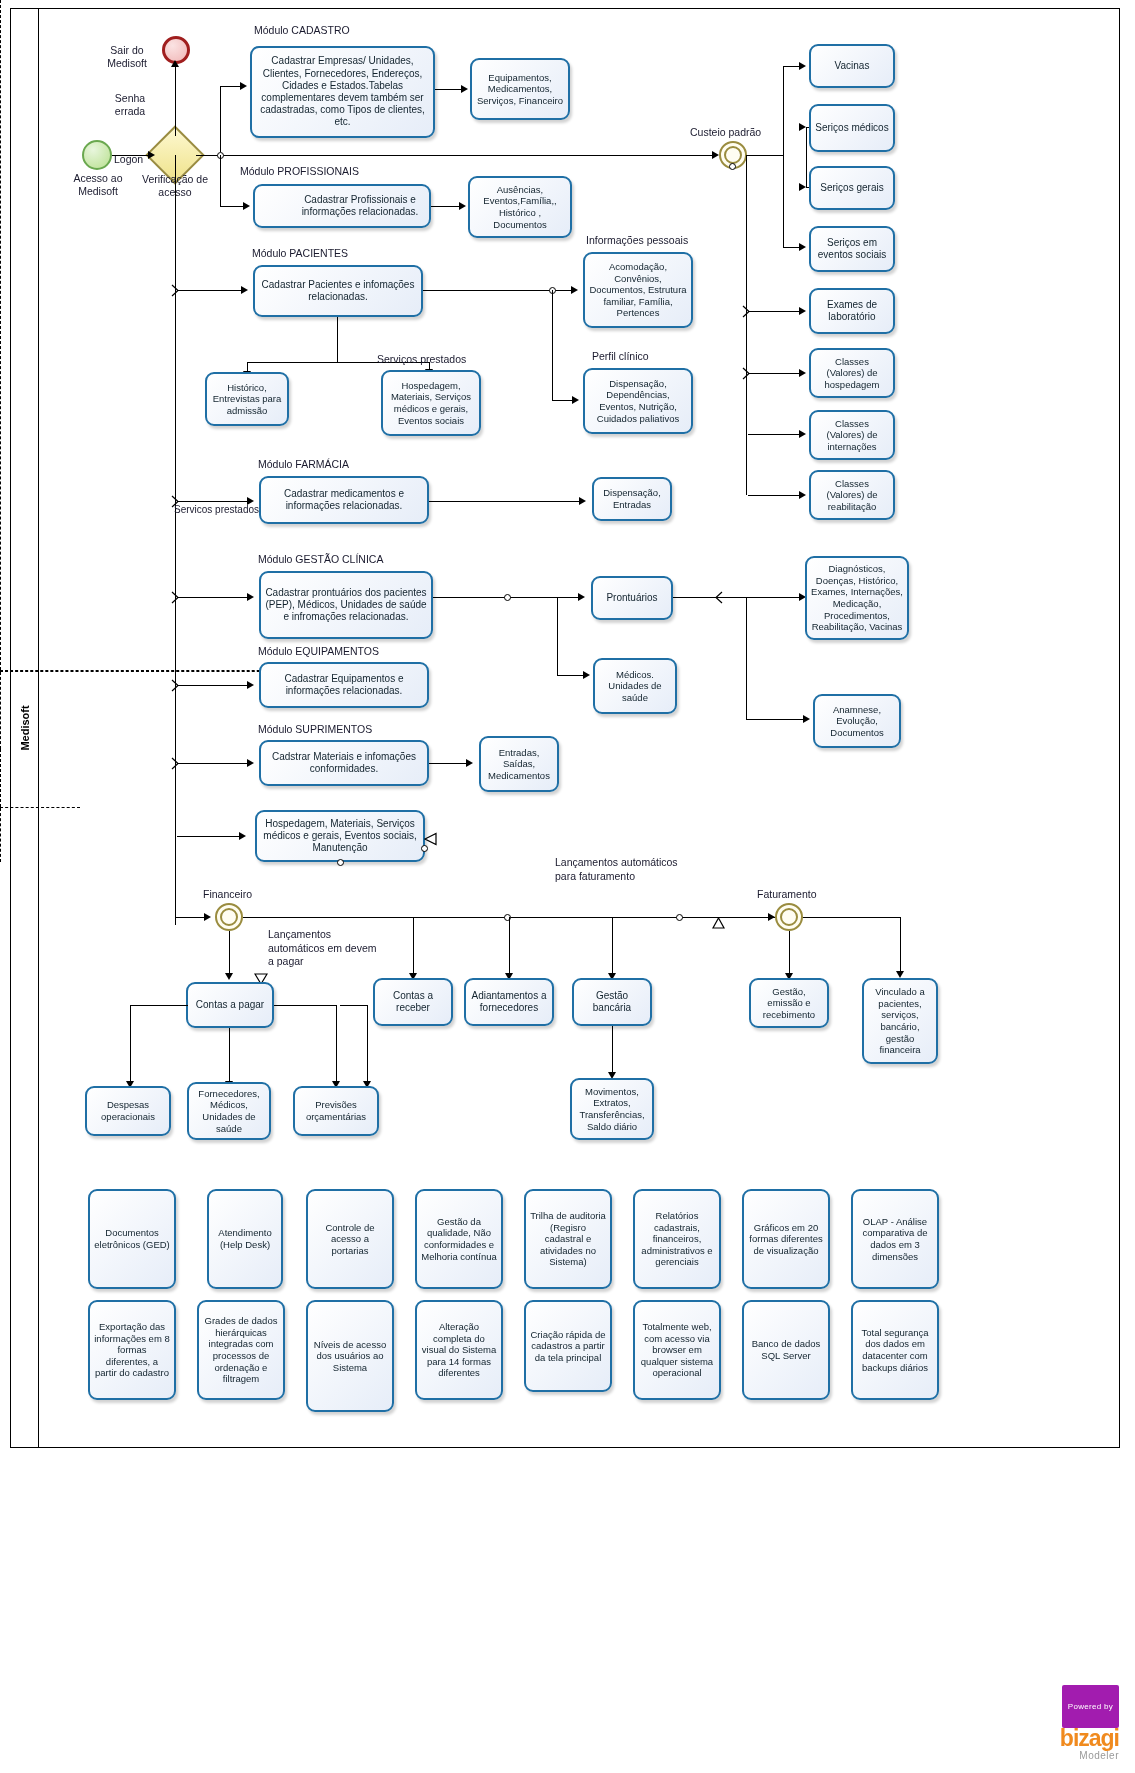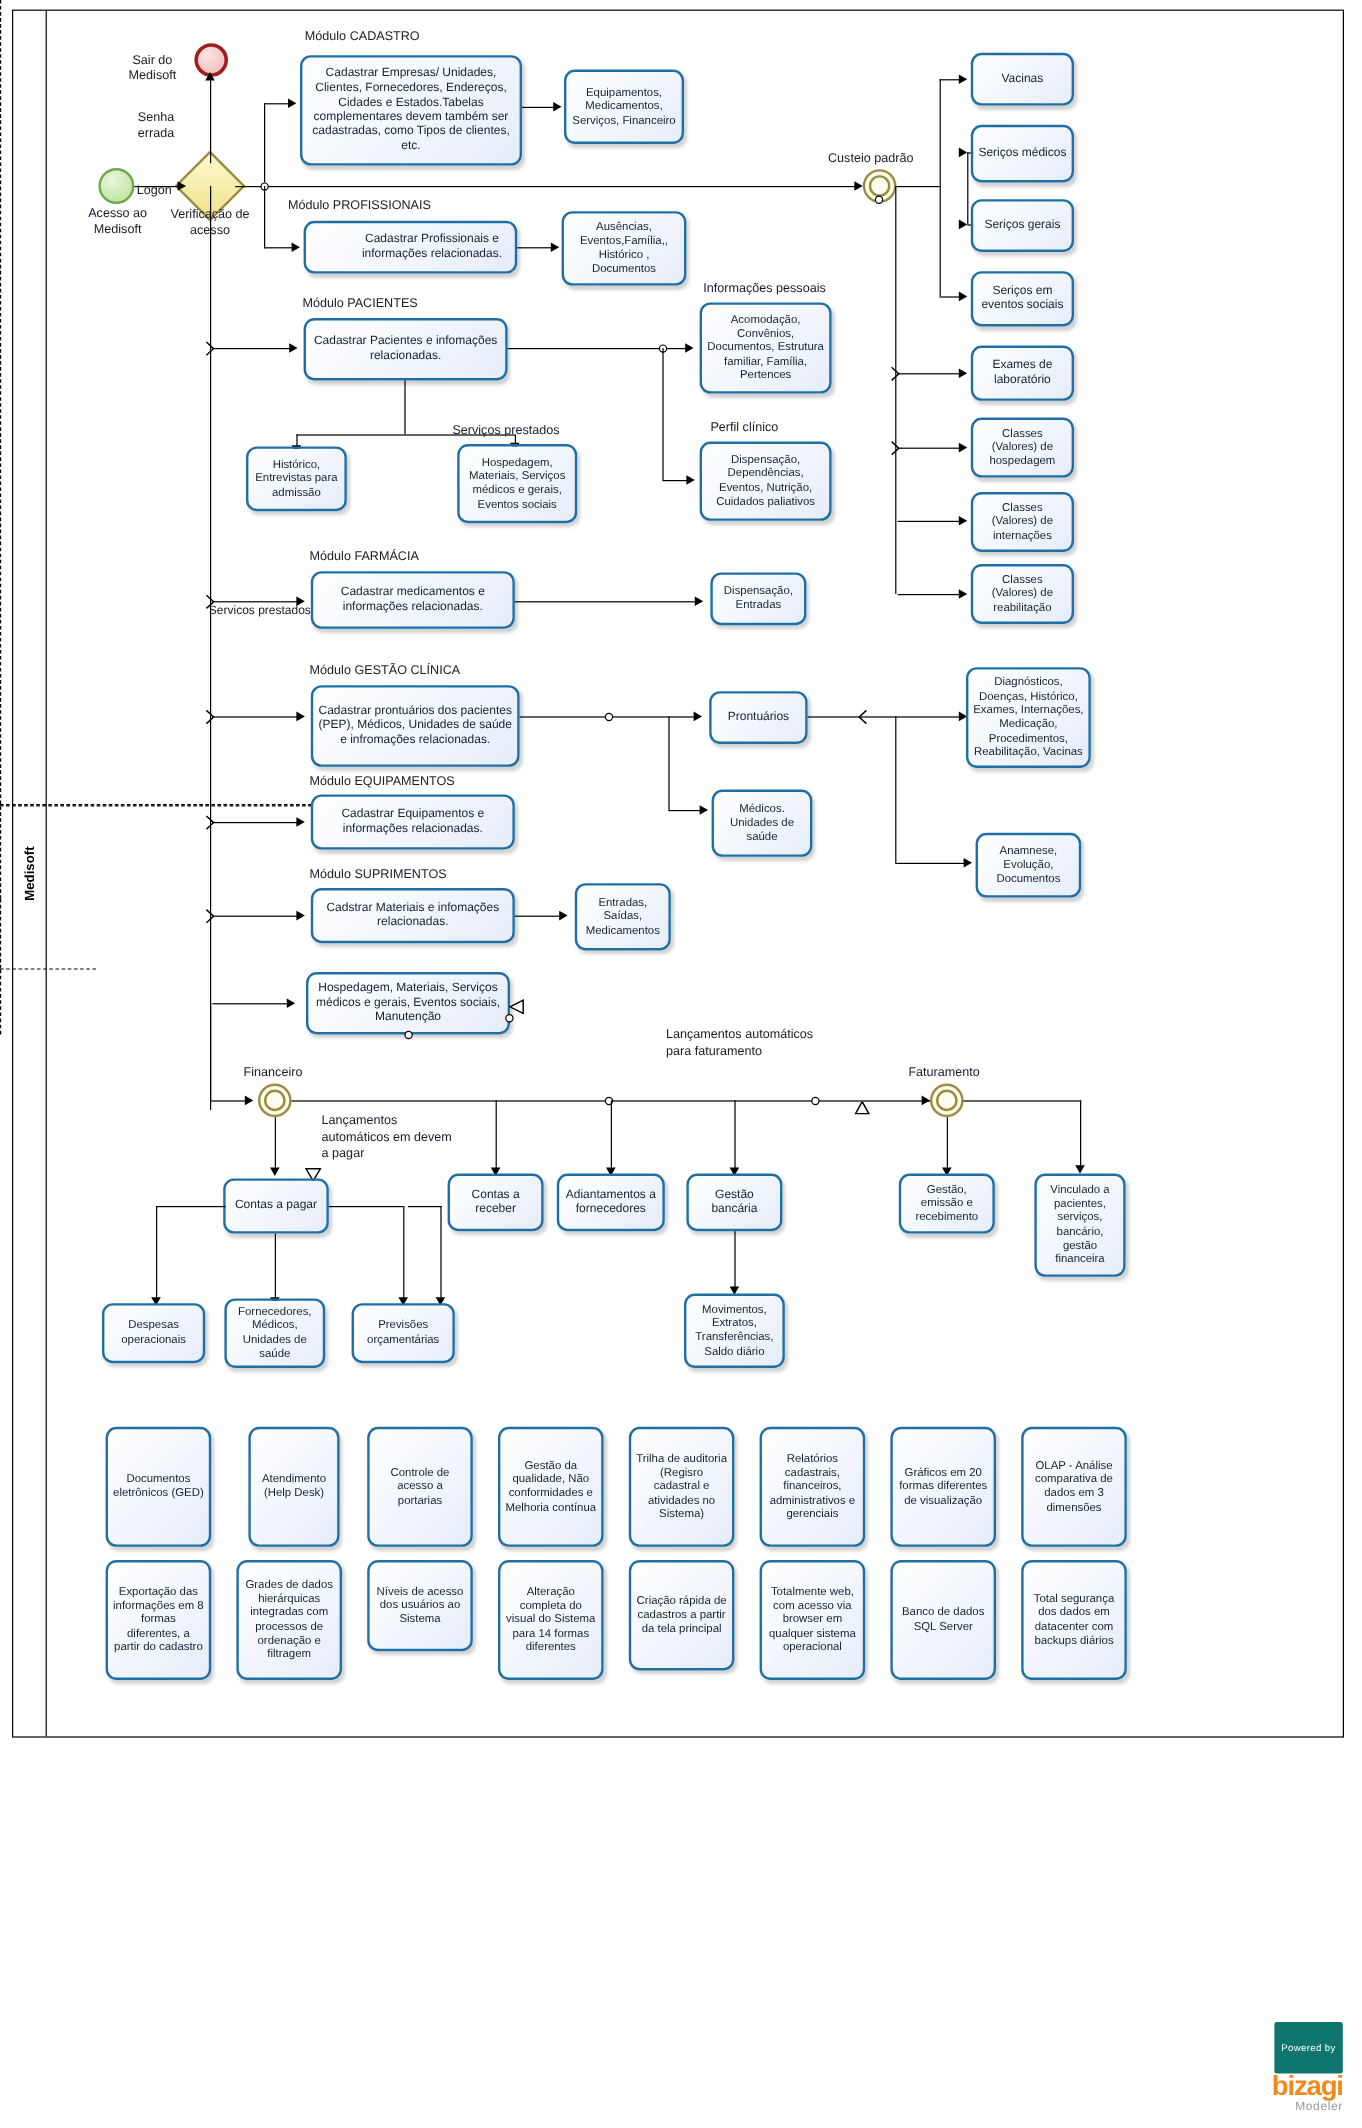--- a/index.html
+++ b/index.html
@@ -55,21 +55,21 @@
   .ar{position:absolute;width:0;height:0;}
   .ar.r{border-left:7px solid #000;border-top:4.5px solid transparent;border-bottom:4.5px solid transparent;}
   .ar.d{border-top:7px solid #000;border-left:4.5px solid transparent;border-right:4.5px solid transparent;}
   .ar.u{border-bottom:7px solid #000;border-left:4.5px solid transparent;border-right:4.5px solid transparent;}
   .hollow{position:absolute;}
   .hollow svg{display:block;}
   .dot{position:absolute;width:7px;height:7px;border:1.2px solid #000;border-radius:50%;background:#fff;box-sizing:border-box;}
 
   
   .logo{position:absolute;right:16px;bottom:12px;text-align:right;}
-  .logo .pw{background:#0f766e;color:#fff;font-size:8px;padding:17px 6px;border-radius:2px;display:inline-block;letter-spacing:.3px;}
+  .logo .pw{background:#a21caf;color:#fff;font-size:8px;padding:17px 6px;border-radius:2px;display:inline-block;letter-spacing:.3px;}
   .logo .bz{color:#f08a1e;font-size:23px;font-weight:bold;letter-spacing:-1px;line-height:.95;}
   .logo .md{color:#9a9a9a;font-size:10px;letter-spacing:.5px;}
 </style>
 </head>
 <body>
 
 <div id="page">
 
   <div class="pool" style="left:10px;top:8px;width:1110px;height:1440px;">
     <div class="pool-header">
@@ -213,21 +213,21 @@
   <div class="node small" style="left:259px;top:662px;width:170px;height:46px;">Cadastrar Equipamentos e informações relacionadas.</div>
   <div class="ln h" style="left:177px;top:685px;width:74px;"></div>
   <div class="ar r" style="left:247px;top:680.5px;"></div>
   <div class="hollow" style="left:170px;top:679px;">
     <svg width="12" height="13">
         <path d="M2,1 L8,6.5 L2,12" fill="none" stroke="#000" stroke-width="1.2"></path>
       </svg>
   </div>
 
   <div class="lbl" style="left:258px;top:723px;">Módulo SUPRIMENTOS</div>
-  <div class="node small" style="left:259px;top:740px;width:170px;height:46px;">Cadstrar Materiais e infomações relacionadas.</div>
+  <div class="node small" style="left:259px;top:740px;width:170px;height:46px;">Cadstrar Materiais e infomações conformidades.</div>
   <div class="ln h" style="left:177px;top:763px;width:74px;"></div>
   <div class="ar r" style="left:247px;top:758.5px;"></div>
   <div class="hollow" style="left:170px;top:757px;">
     <svg width="12" height="13">
         <path d="M2,1 L8,6.5 L2,12" fill="none" stroke="#000" stroke-width="1.2"></path>
       </svg>
   </div>
 
   <div class="node tiny" style="left:479px;top:736px;width:80px;height:56px;">Entradas, Saídas, Medicamentos</div>
   <div class="ln h" style="left:429px;top:763px;width:40px;"></div>
@@ -378,21 +378,21 @@
   <div class="node tiny" style="left:207px;top:1189px;width:76px;height:100px;">Atendimento (Help Desk)</div>
   <div class="node tiny" style="left:306px;top:1189px;width:88px;height:100px;">Controle de acesso a portarias</div>
   <div class="node tiny" style="left:415px;top:1189px;width:88px;height:100px;">Gestão da qualidade, Não conformidades e Melhoria contínua</div>
   <div class="node tiny" style="left:524px;top:1189px;width:88px;height:100px;">Trilha de auditoria (Regisro cadastral e atividades no Sistema)</div>
   <div class="node tiny" style="left:633px;top:1189px;width:88px;height:100px;">Relatórios cadastrais, financeiros, administrativos e gerenciais</div>
   <div class="node tiny" style="left:742px;top:1189px;width:88px;height:100px;">Gráficos em 20 formas diferentes de visualização</div>
   <div class="node tiny" style="left:851px;top:1189px;width:88px;height:100px;">OLAP - Análise comparativa de dados em 3 dimensões</div>
 
   <div class="node tiny" style="left:88px;top:1300px;width:88px;height:100px;">Exportação das informações em 8 formas diferentes, a partir do cadastro</div>
   <div class="node tiny" style="left:197px;top:1300px;width:88px;height:100px;">Grades de dados hierárquicas integradas com processos de ordenação e filtragem</div>
-  <div class="node tiny" style="left:306px;top:1300px;width:88px;height:76px;">Níveis de acesso dos usuários ao Sistema</div>
+  <div class="node tiny" style="left:306px;top:1300px;width:88px;height:112px;">Níveis de acesso dos usuários ao Sistema</div>
   <div class="node tiny" style="left:415px;top:1300px;width:88px;height:100px;">Alteração completa do visual do Sistema para 14 formas diferentes</div>
   <div class="node tiny" style="left:524px;top:1300px;width:88px;height:92px;">Criação rápida de cadastros a partir da tela principal</div>
   <div class="node tiny" style="left:633px;top:1300px;width:88px;height:100px;">Totalmente web, com acesso via browser em qualquer sistema operacional</div>
   <div class="node tiny" style="left:742px;top:1300px;width:88px;height:100px;">Banco de dados SQL Server</div>
   <div class="node tiny" style="left:851px;top:1300px;width:88px;height:100px;">Total segurança dos dados em datacenter com backups diários</div>
 
   <div class="logo">
     <div class="pw">Powered by</div>
     <div class="bz">bizagi</div>
     <div class="md">Modeler</div>

